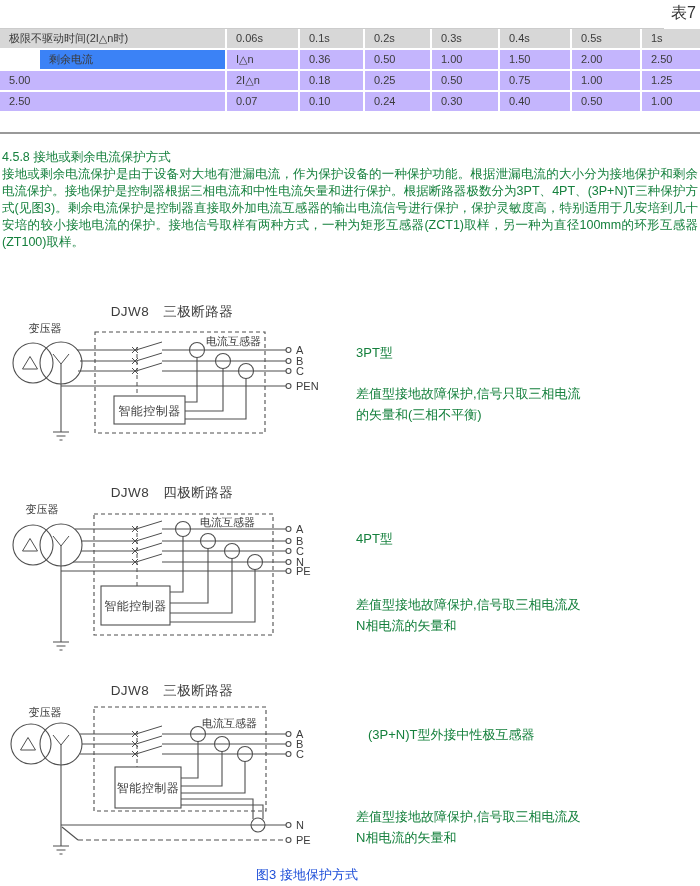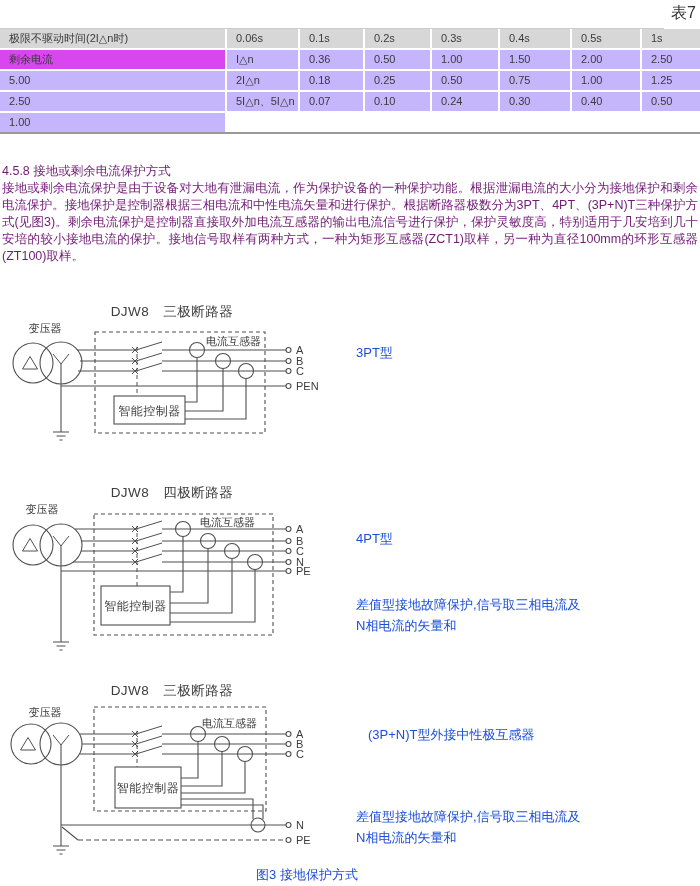--- a/index.html
+++ b/index.html
@@ -5,43 +5,43 @@
   html,body{margin:0;padding:0;background:#fff;}
   #page{position:relative;width:700px;height:886px;background:#fff;overflow:hidden;
         font-family:"Liberation Sans","DejaVu Sans",sans-serif;color:#3c3c3c;}
   .tag{position:absolute;top:3px;right:4px;font-size:16px;color:#333;}
   
   .tbl{position:absolute;top:28px;left:0;width:664px;display:grid;
        grid-template-columns:225px 71px 63px 65px 66px 70px 68px 58px;
        grid-auto-rows:19px;gap:2px;background:#fff;border-top:1px solid #ccc;}
   .c{font-size:11px;line-height:19px;padding-left:9px;color:#3b3b3b;white-space:nowrap;overflow:hidden;}
   .r1{background:#d7d7d7;}
-  .r2{background:#d946ef;}
+  .r2{background:#3b82f6;margin-left:40px;}
   .rd{background:#c4b5fd;}
   .span7{grid-column:2 / -1;}
   .tbl-line{position:absolute;top:132px;left:0;width:700px;height:2px;background:#999;}
   
-  .sec{position:absolute;top:149px;left:2px;width:696px;font-size:12.5px;line-height:17px;color:#701a75;margin-top:14px;}
+  .sec{position:absolute;top:149px;left:2px;width:696px;font-size:12.5px;line-height:17px;color:#15803d;}
   .sec .h{margin:0;font-size:12.5px;font-weight:normal;}
   .sec p{margin:0;text-align:justify;}
   
   svg.diag{position:absolute;left:0;}
   #d1{top:300px;} #d2{top:480px;} #d3{top:678px;}
   .ln{stroke:#4f4f4f;stroke-width:1.1;fill:none;stroke-linecap:butt;}
   .thin{stroke-width:1;}
   .dsh{stroke-dasharray:4 3;}
   .pedsh{stroke-dasharray:5 3;}
   .wh{fill:#fff;}
   text{fill:#3c3c3c;}
   .t-title{font-size:13.5px;letter-spacing:.5px;}
   .t-lbl{font-size:11px;}
   .t-ctl{font-size:12px;letter-spacing:.5px;}
   .t-term{font-size:11px;}
   
-  .ann{position:absolute;font-size:13px;color:#1d4ed8;white-space:nowrap;}
+  .ann{position:absolute;font-size:13px;color:#15803d;white-space:nowrap;}
   .ann.desc{line-height:21px;white-space:pre-line;}
   #a1t{top:344px;left:356px;} #a1d{top:383px;left:356px;}
   #a2t{top:530px;left:356px;} #a2d{top:594px;left:356px;}
   #a3t{top:726px;left:368px;} #a3d{top:806px;left:356px;}
   .cap{position:absolute;top:866px;left:0;width:614px;text-align:center;font-size:13px;color:#1d4ed8;}
 </style>
 </head>
 <body>
 
 <div id="page">
@@ -71,21 +71,20 @@
 
     <div class="c rd">2I△n</div>
     <div class="c rd">0.18</div>
     <div class="c rd">0.25</div>
     <div class="c rd">0.50</div>
     <div class="c rd">0.75</div>
     <div class="c rd">1.00</div>
     <div class="c rd">1.25</div>
     <div class="c rd">2.50</div>
 
-    <div class="c rd">5I△n、5I△n</div>
     <div class="c rd">0.07</div>
     <div class="c rd">0.10</div>
     <div class="c rd">0.24</div>
     <div class="c rd">0.30</div>
     <div class="c rd">0.40</div>
     <div class="c rd">0.50</div>
     <div class="c rd">1.00</div>
   </div>
   <div class="tbl-line"></div>
 
@@ -136,20 +135,22 @@
       <circle class="ln" cx="288.5" cy="61" r="2.5"></circle>
       <circle class="ln" cx="288.5" cy="71" r="2.5"></circle>
       <circle class="ln" cx="288.5" cy="86" r="2.5"></circle>
       <text class="t-term" x="296" y="54">A</text>
       <text class="t-term" x="296" y="65">B</text>
       <text class="t-term" x="296" y="75">C</text>
       <text class="t-term" x="296" y="90">PEN</text>
     </g>
   </svg>
   <div class="ann" id="a1t">3PT型</div>
+  <div class="ann desc" id="a1d">差值型接地故障保护,信号只取三相电流
+的矢量和(三相不平衡)</div>
 
   <svg id="d2" class="diag" width="350" height="182" viewBox="0 0 350 182">
     <text class="t-title" x="172" y="17" text-anchor="middle">DJW8　四极断路器</text>
     <text class="t-lbl" x="42" y="33" text-anchor="middle">变压器</text>
     <g>
       <circle class="ln" cx="33" cy="65" r="20"></circle>
       <circle class="ln" cx="61" cy="65" r="21"></circle>
       <path class="ln thin" d="M30 58.5 L37.5 71 L22.5 71 Z"></path>
       <path class="ln thin" d="M61 66 L53 56 M61 66 L69 56"></path>
       <path class="ln" d="M61 66 V162"></path>

